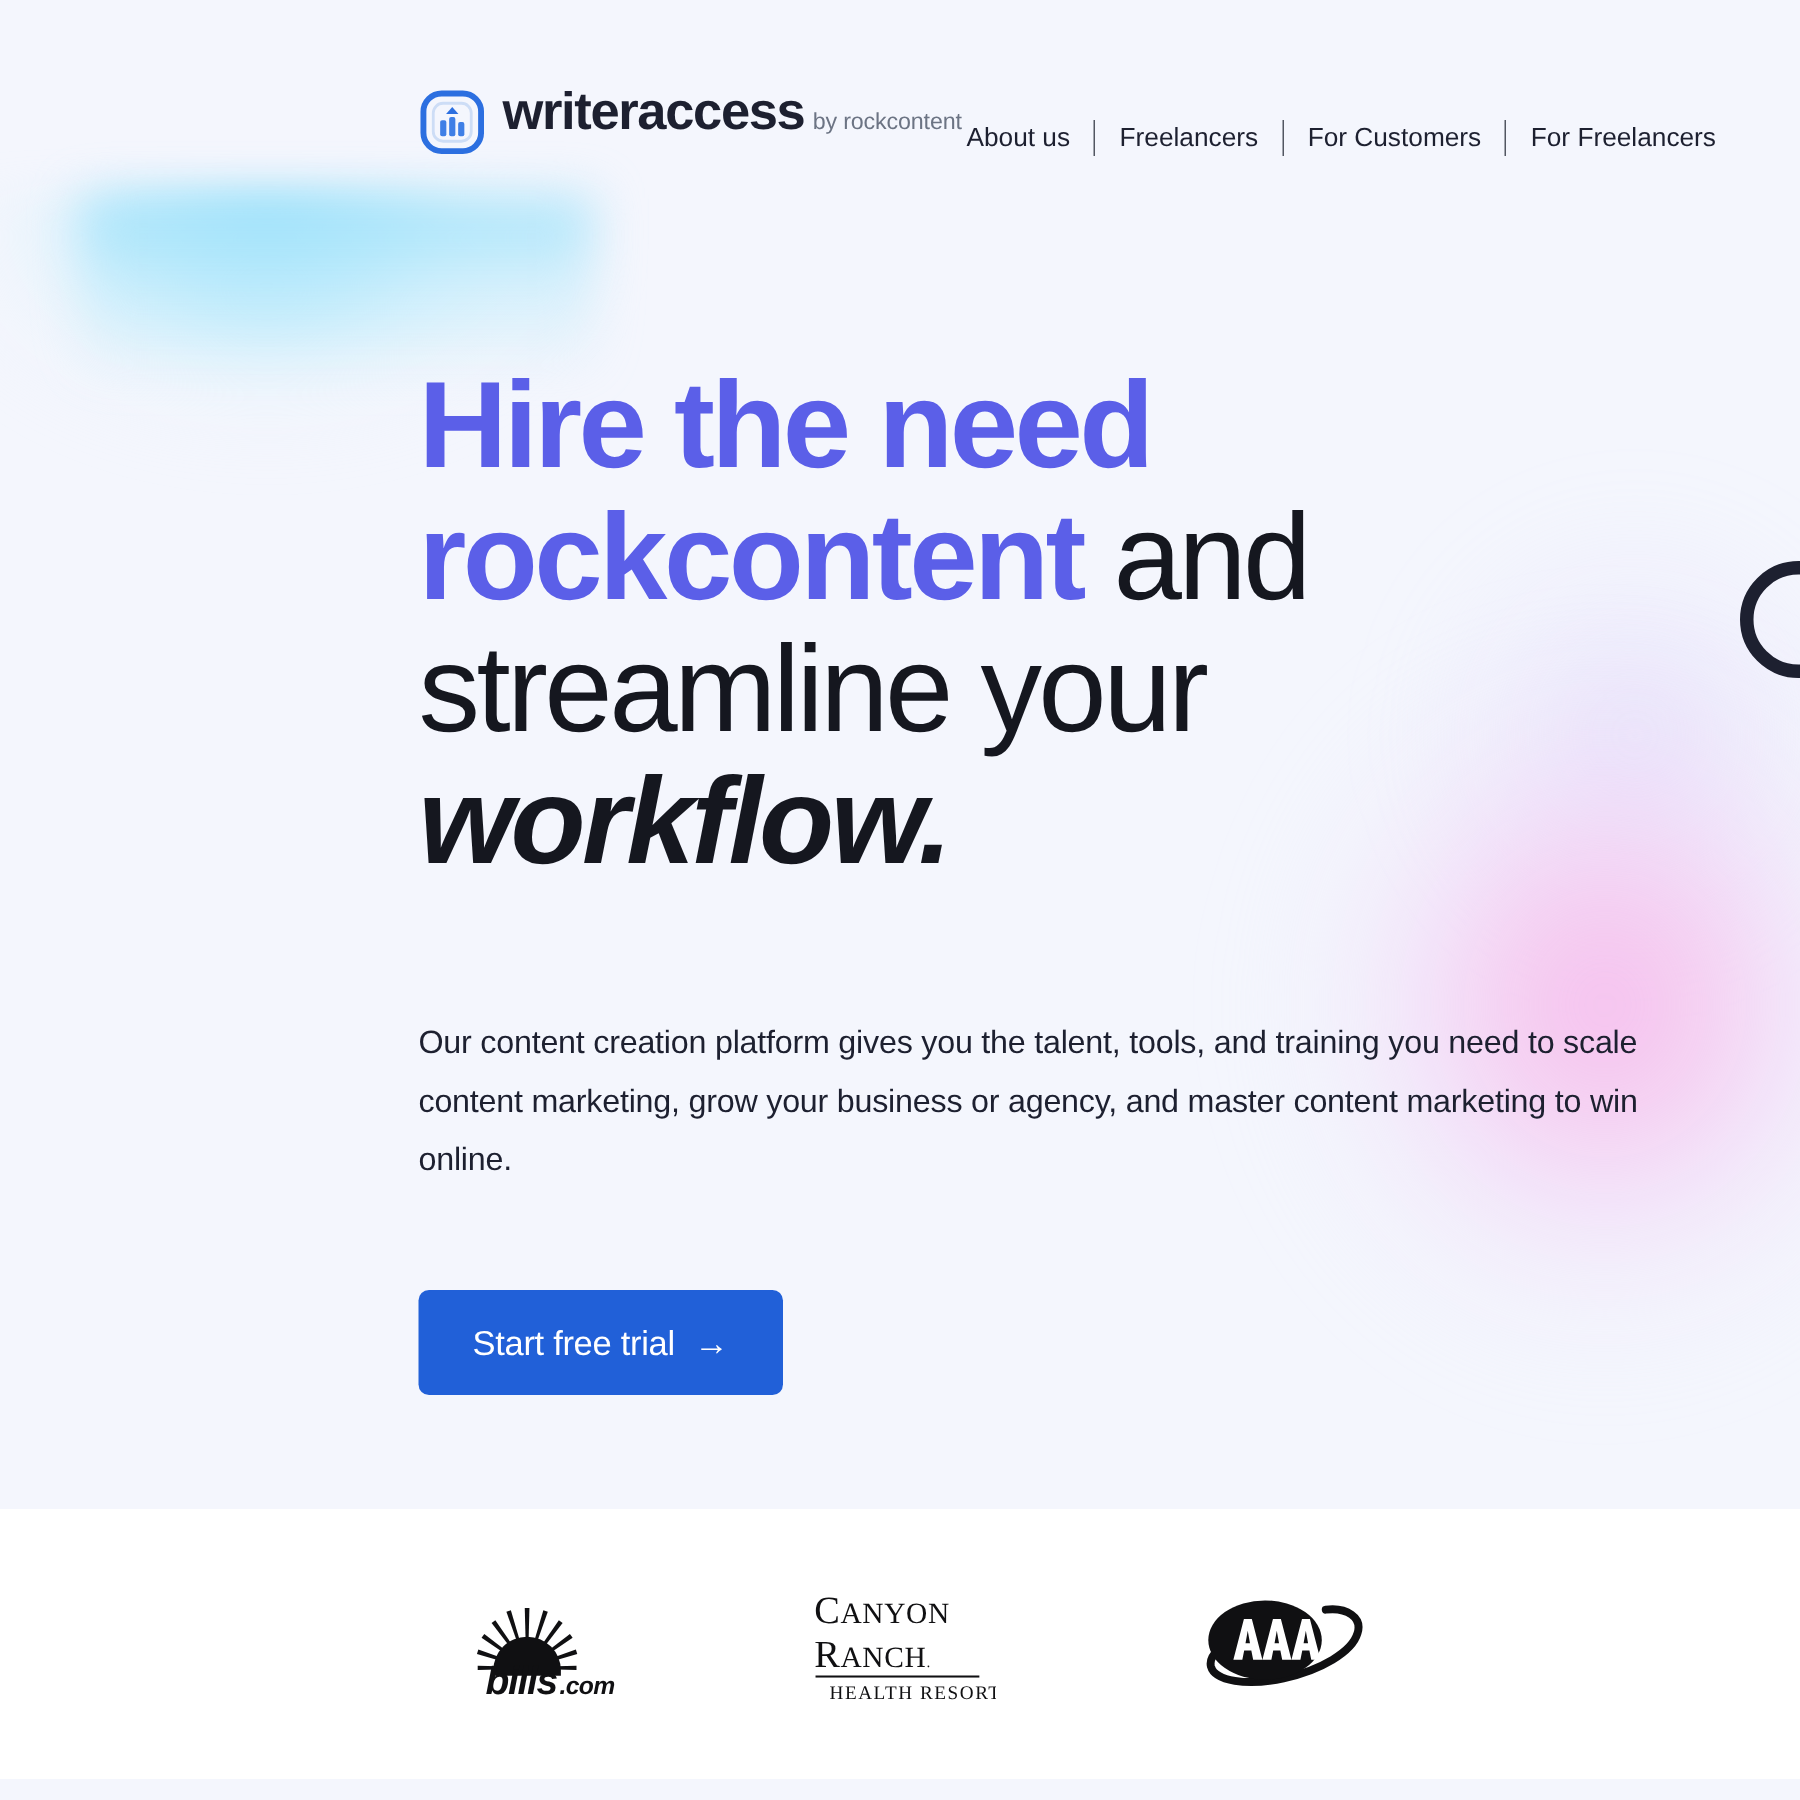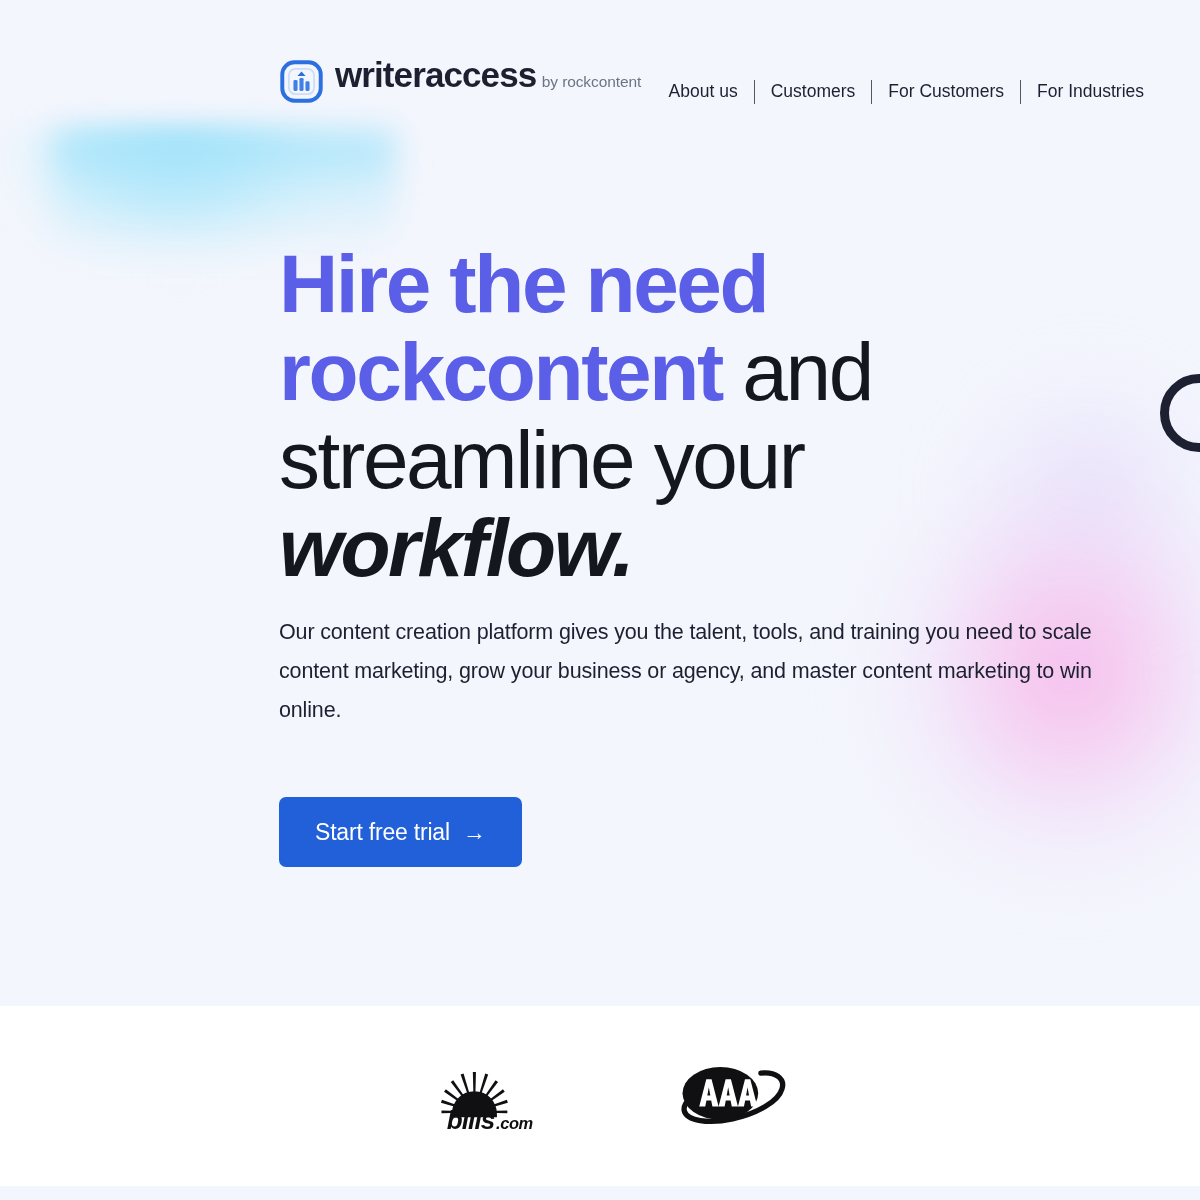--- a/index.html
+++ b/index.html
@@ -141,21 +141,21 @@
     line-height:88px;
     letter-spacing:-2.4px;
     color:#15171f;
     font-weight:400;
     max-width:620px;
   }
   .headline .hl-accent { color:#5b5fe8; font-weight:bold; }
   .headline .hl-bold  { color:#15171f; font-weight:bold;font-style:italic; }
 
   .lede {
-    margin-top:21px;
+    margin-top:84px;
     font-size:21.5px;
     line-height:39px;
     color:#1d2030;
     max-width:870px;
     letter-spacing:-0.15px;
   }
 
   .cta {
     display:inline-flex; align-items:center; justify-content:center;
     margin-top:67px;
@@ -223,25 +223,25 @@
       </svg>
       <span class="brand-text">
         <span class="brand-name">writeraccess</span>
         <span class="brand-sub">by rockcontent</span>
       </span>
     </a>
 
     <nav class="nav">
       <a class="nav-link" href="#">About us</a>
       <span class="nav-sep"></span>
-      <a class="nav-link" href="#">Customers</a>
+      <a class="nav-link" href="#">Freelancers</a>
       <span class="nav-sep"></span>
       <a class="nav-link" href="#">For Customers</a>
       <span class="nav-sep"></span>
-      <a class="nav-link" href="#">For Industries</a>
+      <a class="nav-link" href="#">For Freelancers</a>
     </nav>
   </div>
 
   <div class="hero-content">
 
     <h1 class="headline"><span class="hl-accent">Hire the need</span> <span class="hl-accent">rockcontent</span><span> and streamline your </span><span class="hl-bold">workflow.</span></h1>
 
     <p class="lede">Our content creation platform gives you the talent, tools, and training you need to scale content marketing, grow your business or agency, and master content marketing to win online.</p>
 
     <a class="cta" href="#">
@@ -290,20 +290,28 @@
                 <path d="M-1.6,-38 L1.6,-38 L1.0,-15 L-1.0,-15 Z"></path>
               </g>
             <path d="M-26,2 A26,26 0 0 1 26,2 L26,6 L-26,6 Z"></path>
           </g>
         </g>
         <text x="40" y="88" font-family="'Liberation Sans', sans-serif" font-size="30" font-weight="bold" font-style="italic" fill="#101012" letter-spacing="-1">bills</text>
         <text x="97" y="88" font-family="'Liberation Sans', sans-serif" font-size="19" font-weight="bold" font-style="italic" fill="#101012" letter-spacing="-0.5">.com</text>
       </svg>
     </div>
 
+    <div class="logo-item">
+      <svg class="logo-canyon" viewBox="0 0 150 100">
+        <text x="8" y="34" font-family="'Liberation Serif', serif" font-size="30" fill="#101012" letter-spacing="0.5">C<tspan font-size="23">ANYON</tspan></text>
+        <text x="8" y="68" font-family="'Liberation Serif', serif" font-size="30" fill="#101012" letter-spacing="0.5">R<tspan font-size="23">ANCH</tspan><tspan font-size="12">.</tspan></text>
+        <rect x="9" y="75" width="128" height="1.6" fill="#101012"></rect>
+        <text x="20" y="93" font-family="'Liberation Serif', serif" font-size="15" fill="#101012" letter-spacing="1.2">HEALTH RESORT</text>
+      </svg>
+    </div>
 
 
     <div class="logo-item">
       <svg class="logo-aaa" viewBox="0 0 150 100">
         <path d="M118,24 C134,22 146,30 142,42 C138,56 114,70 86,76 C58,82 34,78 31,67 C29,58 40,50 52,46" fill="none" stroke="#101012" stroke-width="6" stroke-linecap="round"></path>
         <ellipse cx="72" cy="47" rx="43" ry="30" fill="#101012"></ellipse>
         <g fill="#ffffff">
           <path d="M48,62 L56,31 L62,31 L70,62 L63,62 L61.6,55 L56.2,55 L54.8,62 Z M57.2,49.5 L60.6,49.5 L58.9,40 Z"></path>
           <path d="M70,62 L78,31 L84,31 L92,62 L85,62 L83.6,55 L78.2,55 L76.8,62 Z M79.2,49.5 L82.6,49.5 L80.9,40 Z"></path>
           <path d="M92,62 L100,31 L106,31 L114,62 L107,62 L105.6,55 L100.2,55 L98.8,62 Z M101.2,49.5 L104.6,49.5 L102.9,40 Z"></path>

